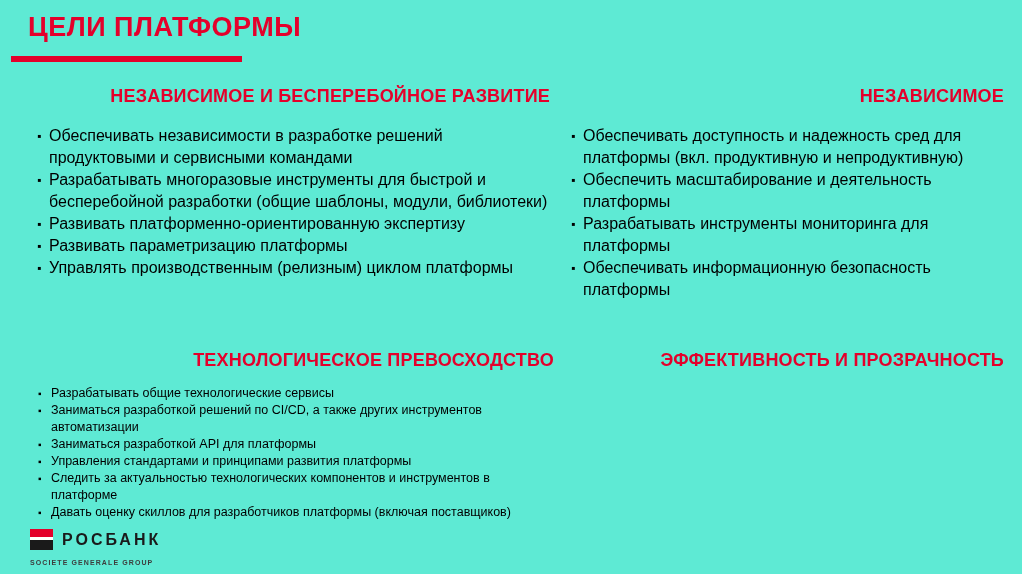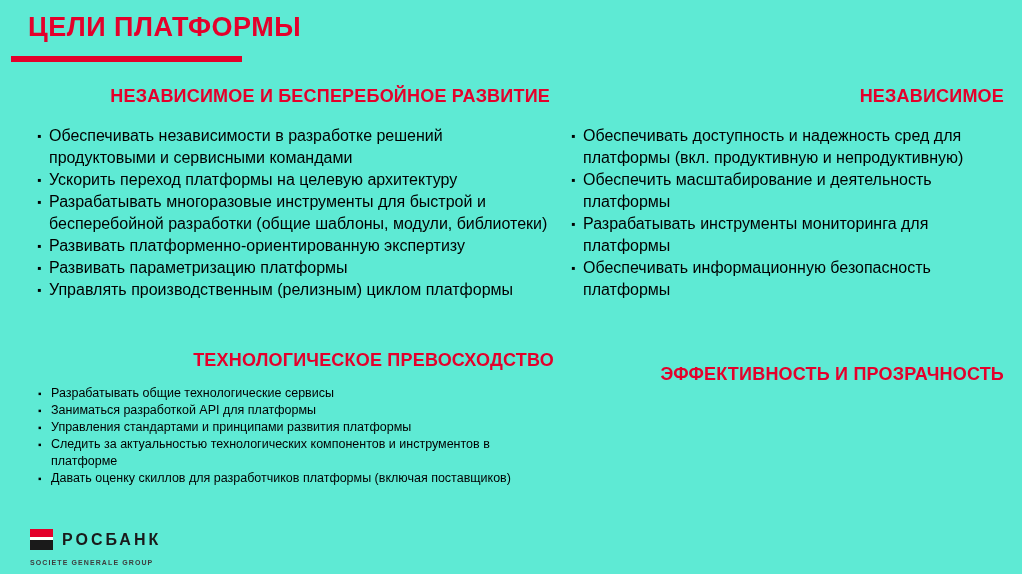--- a/index.html
+++ b/index.html
@@ -29,21 +29,21 @@
     left: 11px;
     top: 56px;
     width: 231px;
     height: 6px;
     background: #E4002B;
   }
   .quadrant { position: absolute; }
   .q1 { left: 38px;  top: 86px;  width: 512px; }
   .q2 { left: 572px; top: 86px;  width: 432px; }
   .q3 { left: 38px;  top: 350px; width: 516px; }
-  .q4 { left: 572px; top: 364px; width: 432px; }
+  .q4 { left: 572px; top: 350px; width: 432px; }
   .quadrant h2 {
     margin: 0 0 18px 0;
     text-align: right;
     font-size: 18px;
     font-weight: bold;
     color: #E4002B;
     letter-spacing: 0.2px;
     white-space: nowrap;
   }
   .q3 h2 { margin-bottom: 14px; }
@@ -111,21 +111,20 @@
 
 <div class="slide">
 
   <div class="slide-title">ЦЕЛИ ПЛАТФОРМЫ</div>
   <div class="title-underline"></div>
 
   <div class="quadrant q1">
     <h2>НЕЗАВИСИМОЕ И БЕСПЕРЕБОЙНОЕ РАЗВИТИЕ</h2>
     <ul class="bullet-list">
       <li>Обеспечивать независимости в разработке решений продуктовыми и сервисными командами</li>
-      <li>Ускорить переход платформы на целевую архитектуру</li>
       <li>Разрабатывать многоразовые инструменты для быстрой и бесперебойной разработки (общие шаблоны, модули, библиотеки)</li>
       <li>Развивать платформенно-ориентированную экспертизу</li>
       <li>Развивать параметризацию платформы</li>
       <li>Управлять производственным (релизным) циклом платформы</li>
     </ul>
   </div>
 
   <div class="quadrant q2">
     <h2>НЕЗАВИСИМОЕ</h2>
     <ul class="bullet-list">
@@ -133,20 +132,21 @@
       <li>Обеспечить масштабирование и деятельность платформы</li>
       <li>Разрабатывать инструменты мониторинга для платформы</li>
       <li>Обеспечивать информационную безопасность платформы</li>
     </ul>
   </div>
 
   <div class="quadrant q3">
     <h2>ТЕХНОЛОГИЧЕСКОЕ ПРЕВОСХОДСТВО</h2>
     <ul class="bullet-list">
       <li>Разрабатывать общие технологические сервисы</li>
+      <li>Заниматься разработкой решений по CI/CD, а также других инструментов автоматизации</li>
       <li>Заниматься разработкой API для платформы</li>
       <li>Управления стандартами и принципами развития платформы</li>
       <li>Следить за актуальностью технологических компонентов и инструментов в платформе</li>
       <li>Давать оценку скиллов для разработчиков платформы (включая поставщиков)</li>
     </ul>
   </div>
 
   <div class="quadrant q4">
     <h2>ЭФФЕКТИВНОСТЬ И ПРОЗРАЧНОСТЬ</h2>
   </div>

